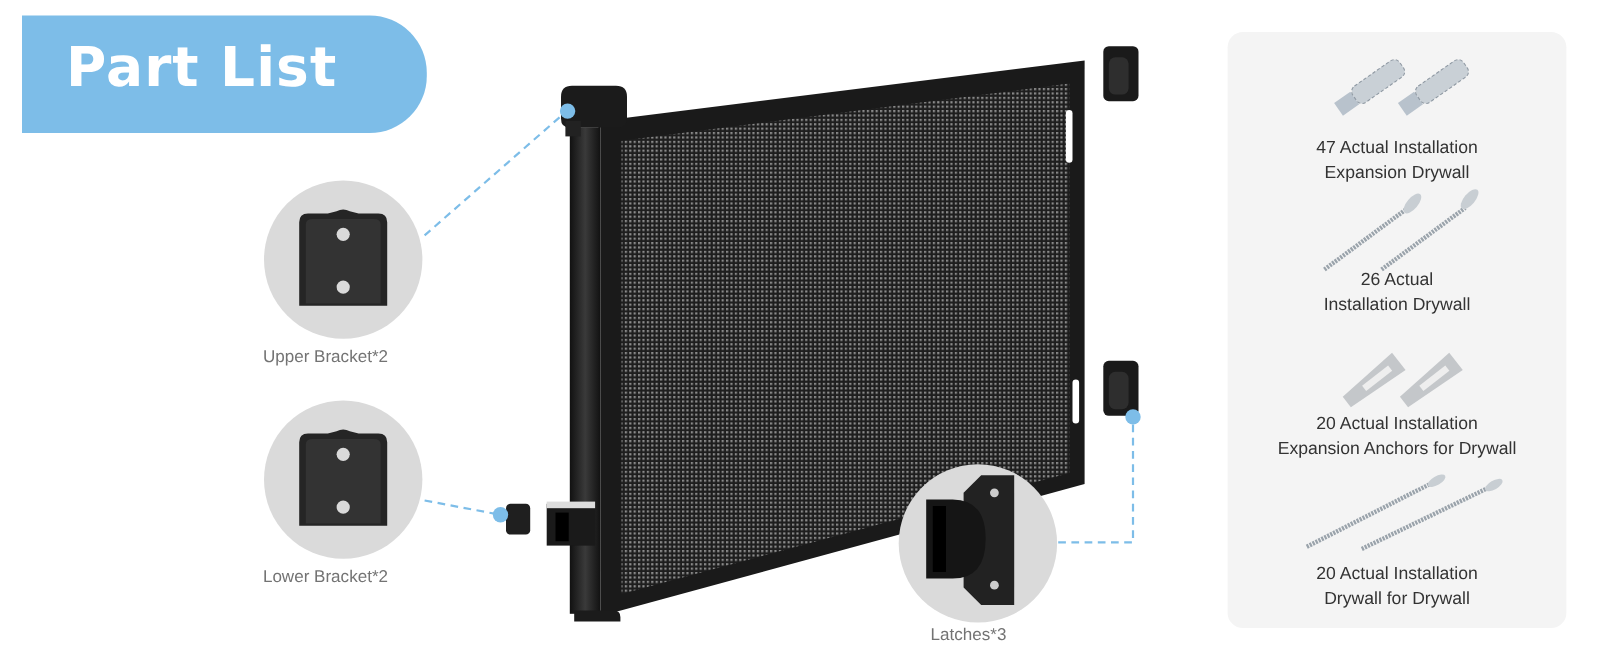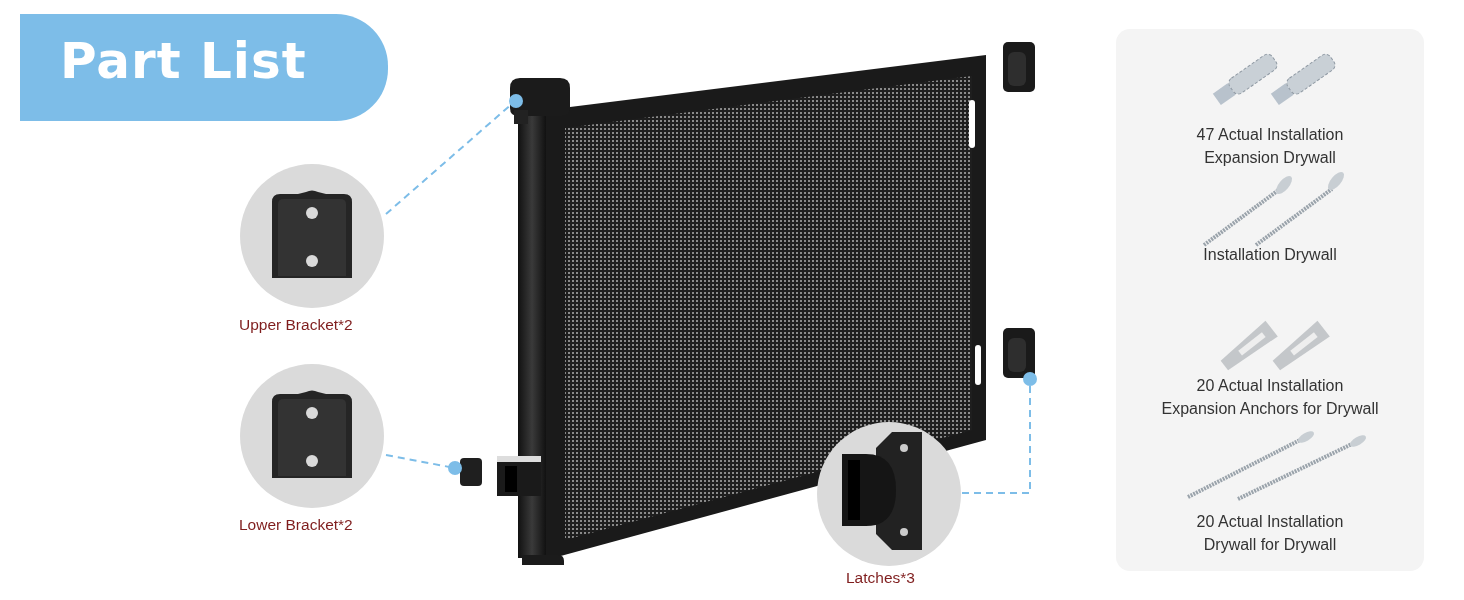--- a/index.html
+++ b/index.html
@@ -1,20 +1,20 @@
 <!DOCTYPE html>
 <html><head>
 <meta charset="utf-8">
 <style>
   html,body{margin:0;padding:0;background:#ffffff;}
   body{width:1464px;height:600px;position:relative;overflow:hidden;font-family:"DejaVu Sans","Liberation Sans",sans-serif;color:#333;}
   .banner{position:absolute;left:20px;top:14px;width:368px;height:107px;background:#7dbde8;border-radius:0 52px 52px 0;}
   .banner-title{position:absolute;left:40px;top:18px;font-family:"DejaVu Sans",sans-serif;font-weight:bold;font-size:50px;color:#fff;letter-spacing:1px;}
   .circle{position:absolute;width:144px;height:144px;border-radius:50%;background:#dadada;}
-  .label{position:absolute;font-size:15.5px;color:#7f1d1d;font-family:"Liberation Sans",sans-serif;white-space:nowrap;}
+  .label{position:absolute;font-size:15.5px;color:#737373;font-family:"Liberation Sans",sans-serif;white-space:nowrap;}
   .dot{position:absolute;width:14px;height:14px;border-radius:50%;background:#7dbde8;}
   .panel{position:absolute;left:1116px;top:29px;width:308px;height:542px;background:#f4f4f4;border-radius:14px;}
   .hw-label{position:absolute;width:308px;text-align:center;font-size:16px;line-height:23px;color:#333;font-family:"Liberation Sans",sans-serif;}
   .hw-label span{display:block;}
   svg{position:absolute;overflow:visible;}
 </style>
 </head>
 <body>
 
 <div class="banner">
@@ -113,20 +113,21 @@
     <span>Expansion Drywall</span>
   </div>
 
   <svg style="left:82px;top:138px;" width="150" height="84">
     <line x1="6" y1="78" x2="82" y2="22" stroke="#9aa3ab" stroke-width="4" stroke-dasharray="2,1"></line>
     <ellipse cx="86" cy="18" rx="5" ry="11" transform="rotate(40 86 18)" fill="#c8ced3"></ellipse>
     <line x1="58" y1="78" x2="134" y2="22" stroke="#9aa3ab" stroke-width="4" stroke-dasharray="2,1"></line>
     <ellipse cx="138" cy="14" rx="5" ry="11" transform="rotate(40 138 14)" fill="#c8ced3"></ellipse>
   </svg>
   <div class="hw-label" style="top:214px;">
+    <span>26 Actual</span>
     <span>Installation Drywall</span>
   </div>
 
   <svg style="left:102px;top:278px;" width="130" height="70">
     <g transform="rotate(-38 30 40)">
       <polygon points="0,34 60,30 60,50 0,46" fill="#c4c7ca"></polygon>
       <rect x="20" y="37" width="30" height="6" fill="#eee"></rect>
     </g>
     <g transform="translate(52,0) rotate(-38 30 40)">
       <polygon points="0,34 60,30 60,50 0,46" fill="#c4c7ca"></polygon>

